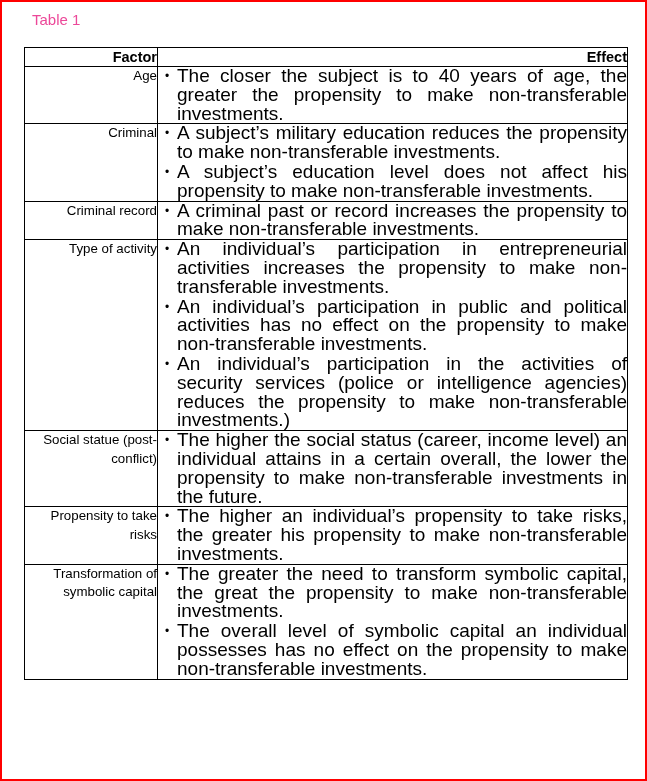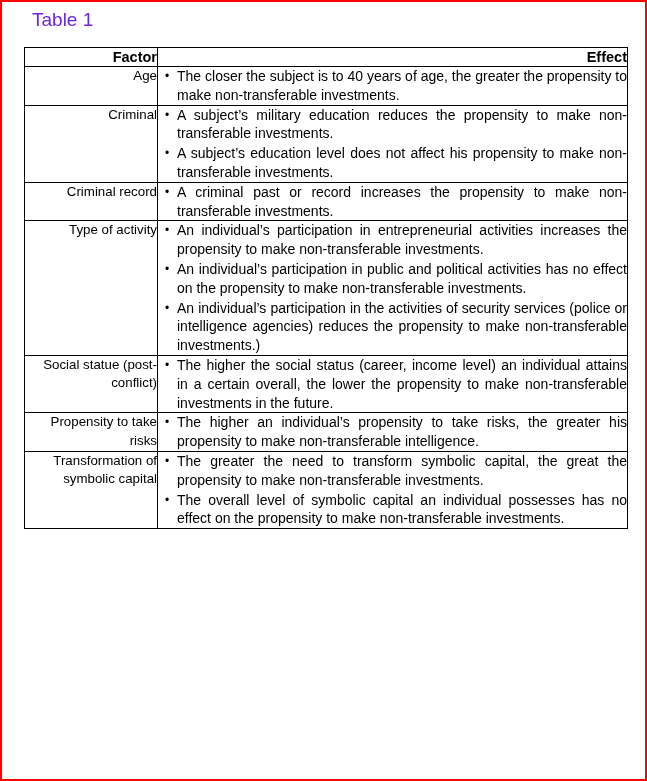--- a/index.html
+++ b/index.html
@@ -19,23 +19,23 @@
     box-sizing: border-box;
     width: 647px;
     height: 781px;
     border: 2px solid #ff0000;
     background: #ffffff;
   }
   #caption {
     position: absolute;
     left: 30px;
     top: 9px;
-    font-size: 19px;
+    font-size: 15px;
     line-height: 17px;
-    color: #6d28d9;
+    color: #ec4899;
     white-space: nowrap;
   }
   #tbl-wrap {
     position: absolute;
     left: 22px;
     top: 45px;
     width: 603px;
   }
   table.doc-table {
     width: 603px;
@@ -72,21 +72,21 @@
   .effect-cell {
     padding: 6px 10px 8px 14px;
   }
   ul.bullets {
     margin: 0;
     padding: 0 0 0 19px;
     list-style: none;
   }
   ul.bullets > li {
     position: relative;
-    font-size: 14px;
+    font-size: 19px;
     line-height: 18.8px;
     text-align: justify;
     text-justify: inter-word;
     padding: 0 0 0 0;
     margin: 0 0 1px 0;
   }
   ul.bullets > li::before {
     content: "\2022";
     position: absolute;
     left: -12px;
@@ -156,21 +156,21 @@
             <td class="effect-cell">
               <ul class="bullets">
                 <li>The higher the social status (career, income level) an individual attains in a certain overall, the lower the propensity to make non-transferable investments in the future.</li>
               </ul>
             </td>
           </tr>
           <tr>
             <td class="factor-cell">Propensity to take risks</td>
             <td class="effect-cell">
               <ul class="bullets">
-                <li>The higher an individual’s propensity to take risks, the greater his propensity to make non-transferable intelligence.</li>
+                <li>The higher an individual’s propensity to take risks, the greater his propensity to make non-transferable investments.</li>
               </ul>
             </td>
           </tr>
           <tr>
             <td class="factor-cell">Transformation of symbolic capital</td>
             <td class="effect-cell">
               <ul class="bullets">
                 <li>The greater the need to transform symbolic capital, the great the propensity to make non-transferable investments.</li>
                 <li>The overall level of symbolic capital an individual possesses has no effect on the propensity to make non-transferable investments.</li>
               </ul>

